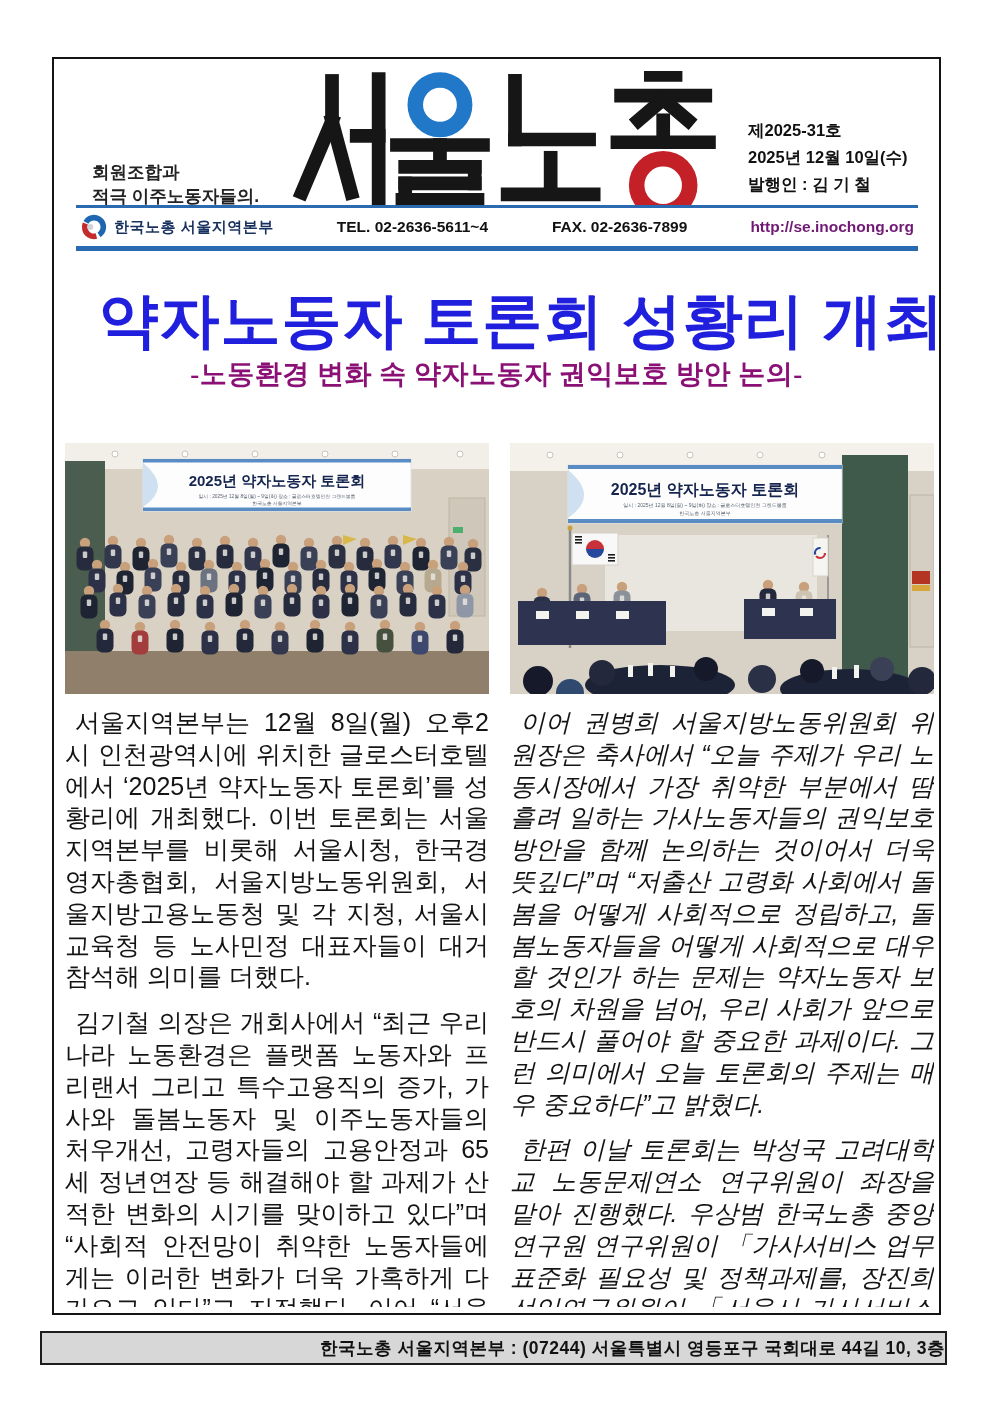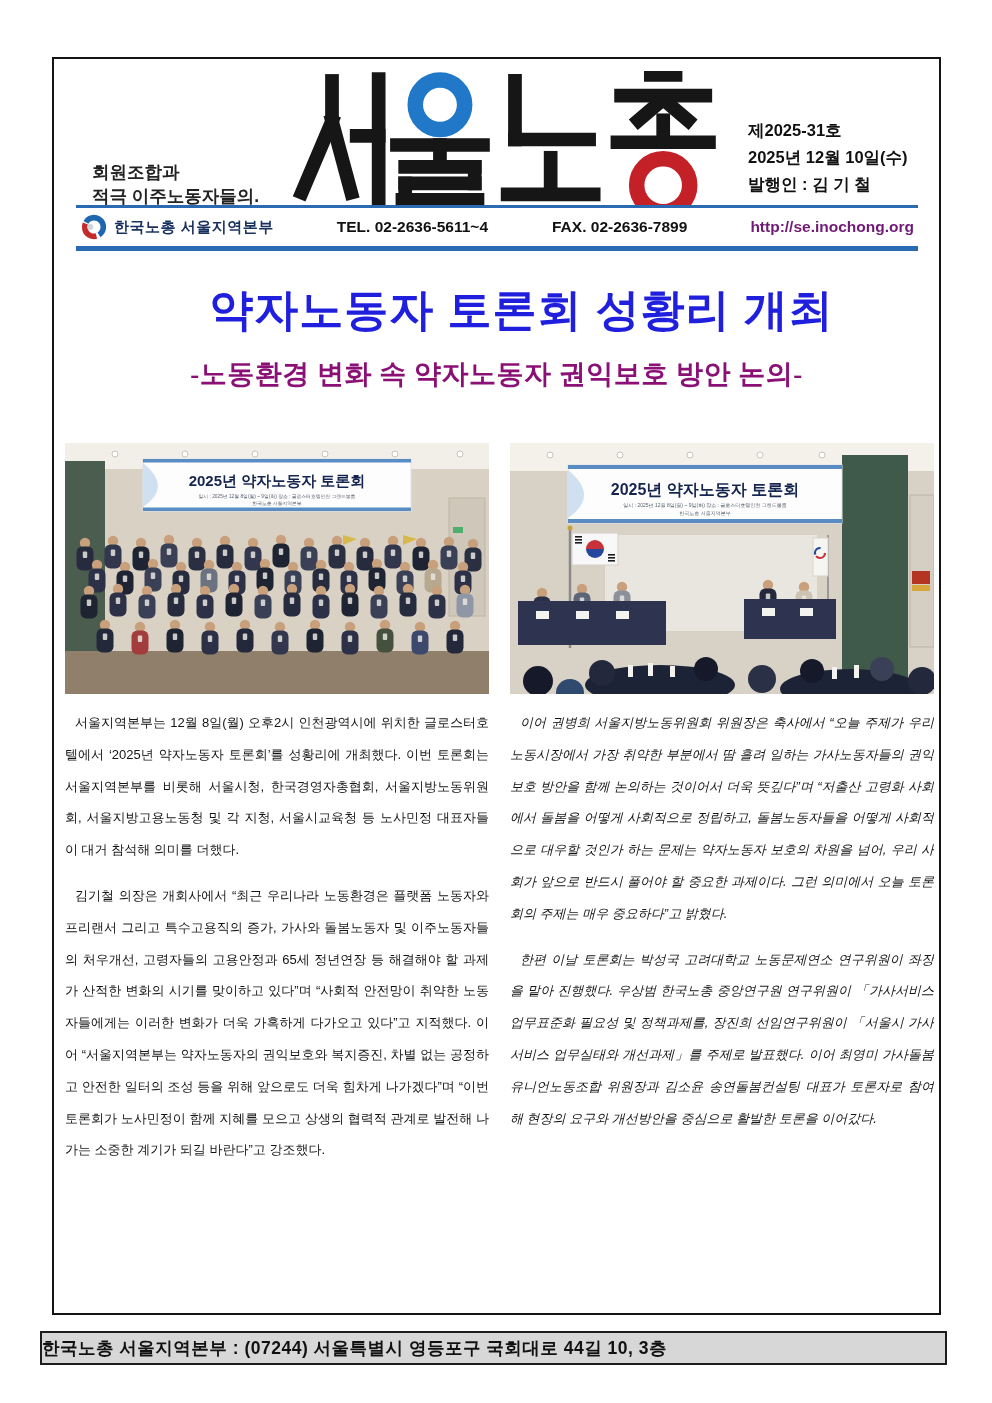--- a/index.html
+++ b/index.html
@@ -17,40 +17,40 @@
     border-top:3px solid #2a6ab2;border-bottom:5px solid #2a6ab2;
     display:flex;align-items:center;justify-content:space-between;
     padding:5px 4px;box-sizing:border-box;background:#fff;}
   .contact-left{display:flex;align-items:center;gap:6px;}
   .contact-org{font-weight:bold;font-size:15px;color:#17305e;letter-spacing:.5px;}
   .contact-mid{display:flex;gap:64px;font-weight:bold;font-size:15.5px;color:#111;}
   .contact-url{font-weight:bold;font-size:15.5px;color:#701a75;}
 
   
   .headline{position:absolute;left:0;top:222px;width:935px;text-align:center;
-    font-size:44px;font-weight:900;color:#1f1fdd;letter-spacing:1px;}
+    font-size:60px;font-weight:900;color:#1f1fdd;letter-spacing:1px;}
   .subhead{position:absolute;left:0;top:297px;width:885px;text-align:center;
     font-family:"Liberation Serif","DejaVu Serif",serif;
     font-size:27px;font-weight:bold;color:#8a1076;letter-spacing:.5px;}
 
   
   .photo{position:absolute;top:384px;width:424px;height:251px;background:#d9d2c4;overflow:hidden;}
   .photo.left{left:11px;}  .photo.right{left:456px;}
   .photo svg{display:block;width:100%;height:100%;}
 
   
   .col{position:absolute;top:648px;width:424px;height:600px;overflow:hidden;
-    font-size:13px;line-height:31.8px;text-align:justify;word-break:break-all;color:#141414;}
+    font-size:25px;line-height:31.8px;text-align:justify;word-break:break-all;color:#141414;}
   .col.left{left:11px;} .col.right{left:456px;font-style:italic;}
   .col p{margin:0 0 14px 0;text-indent:10px;}
 
   
   .footer-bar{position:absolute;left:40px;top:1331px;width:907px;height:34px;
     background:#d7d7d7;border:2px solid #1d1d1d;box-sizing:border-box;
-    display:flex;align-items:center;justify-content:flex-start;
+    display:flex;align-items:center;justify-content:flex-end;
     font-weight:bold;font-size:17.5px;color:#111;letter-spacing:.5px;}
 
   .bannertext{font-weight:bold;fill:#16254f;}
   .bannersub{fill:#5a6270;}
 </style>
 </head>
 <body>
 
 <div class="page">
   <div class="frame">

